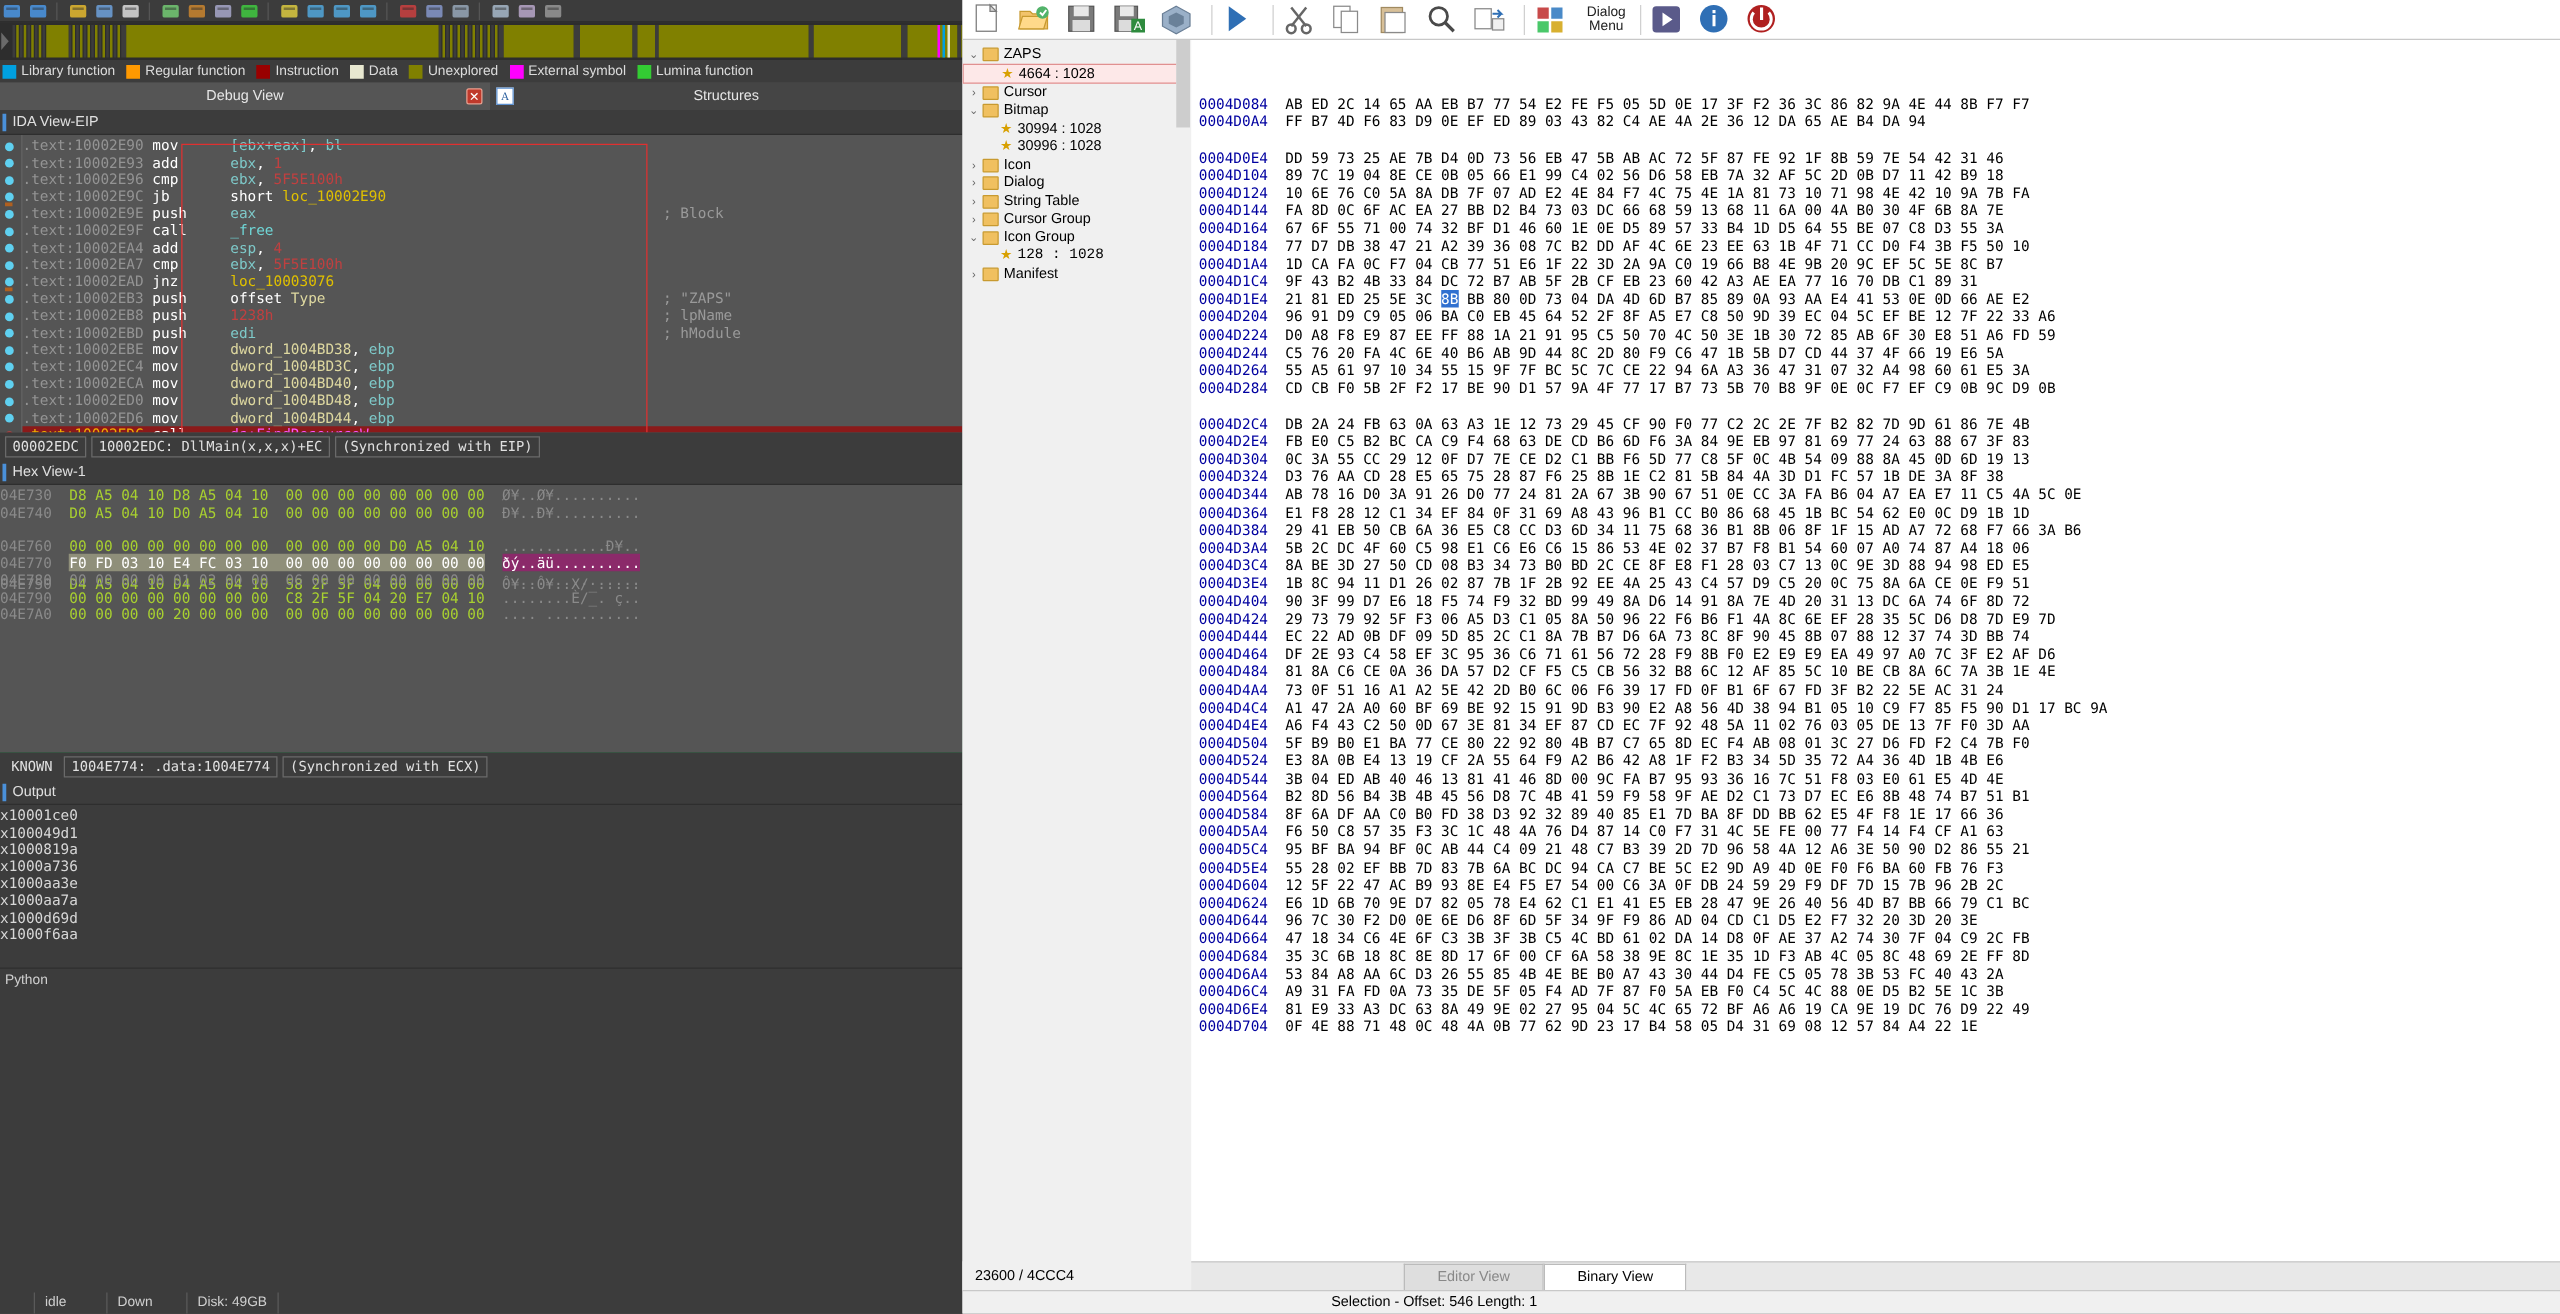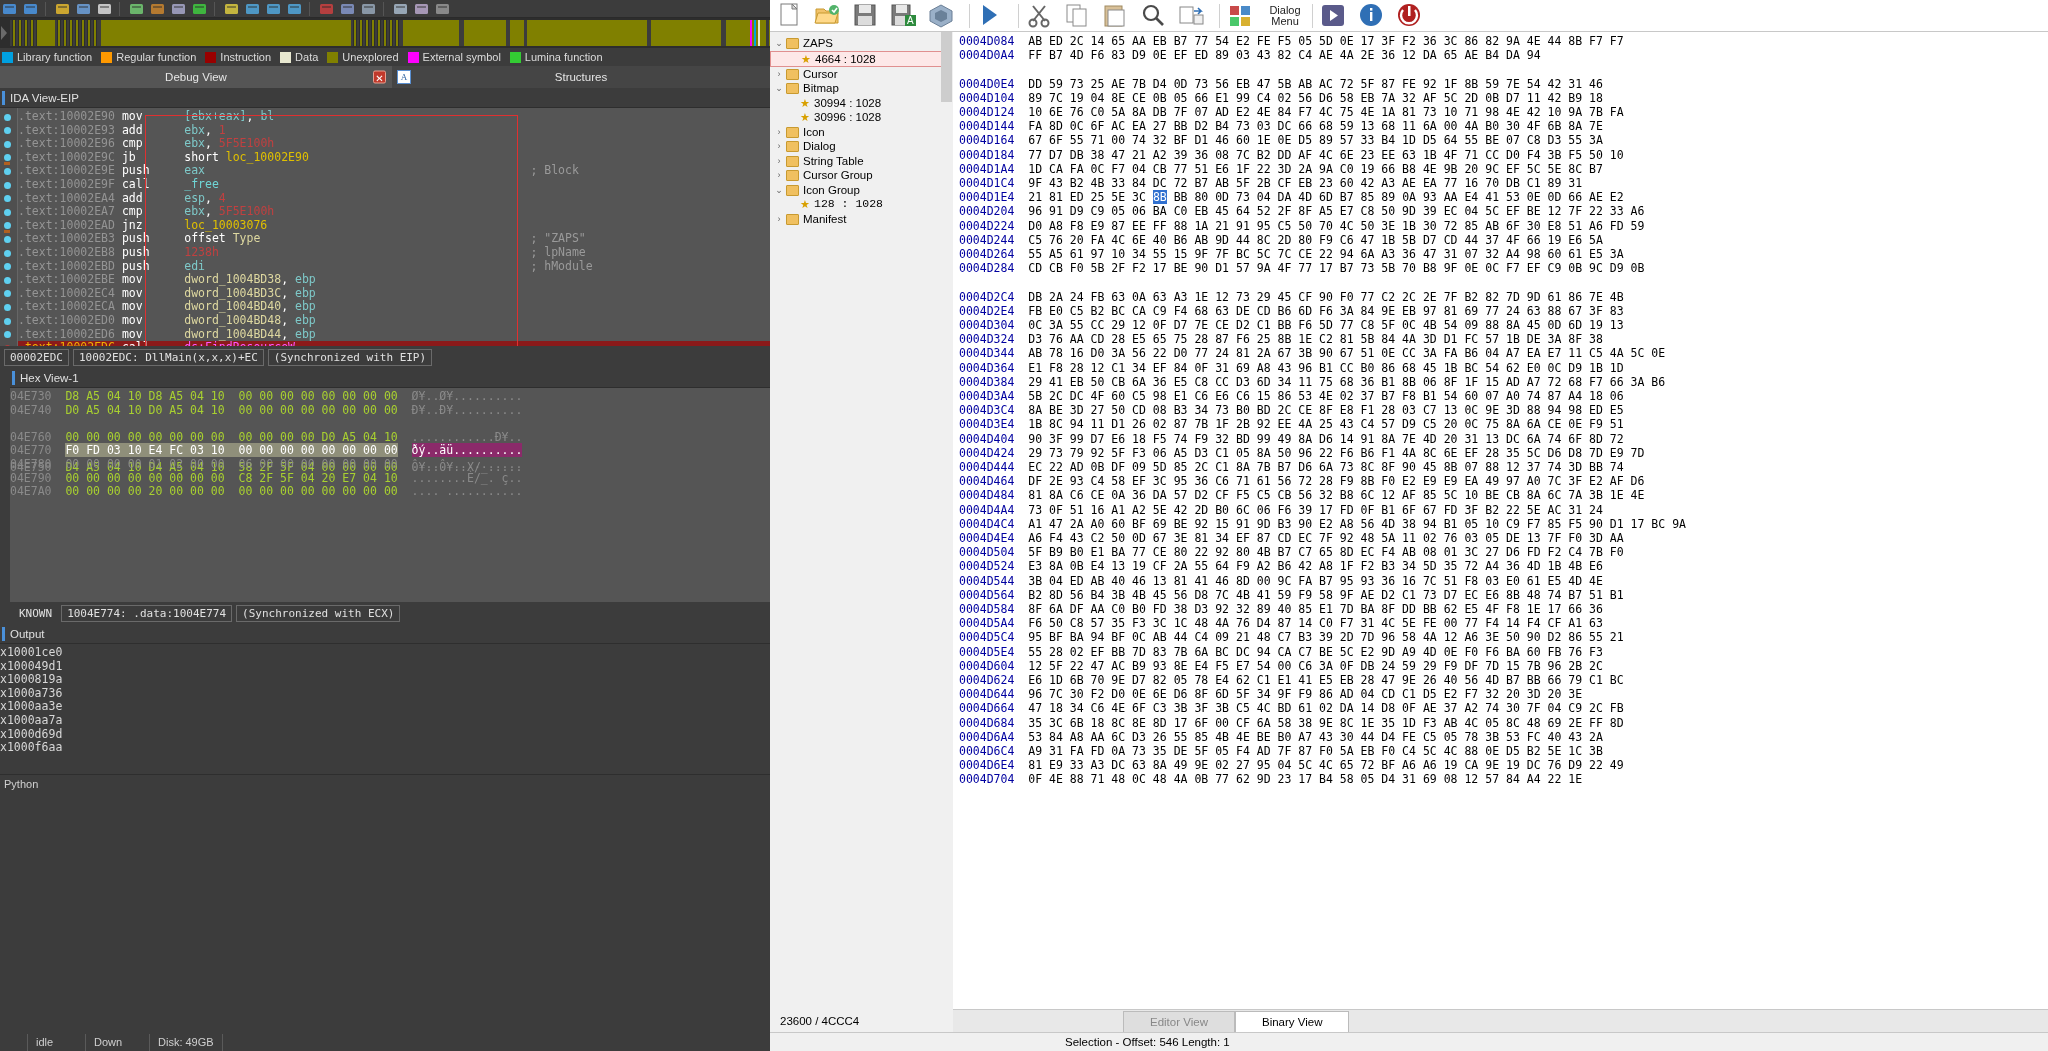--- a/index.html
+++ b/index.html
@@ -116,21 +116,21 @@
     background: #3c3c3c; display: flex; align-items: center; padding-left: 4px;
     font-family: "DejaVu Sans Mono", monospace; font-size: 11px; color: #e0e0e0;
   }
   .statcell {
     border: 1px solid #6a6a6a; padding: 1px 5px; margin-right: 4px;
     background: #3c3c3c; white-space: nowrap;
   }
 
   
   .hexview {
-    position: absolute; left: 10px; top: 368px; width: 770px; height: 256px;
+    position: absolute; left: 0; top: 368px; width: 770px; height: 256px;
     background: #15803d;
   }
   .hexrows {
     position: absolute; left: 0; top: 20px; right: 0; bottom: 22px;
     background: #555555; overflow: hidden;
     font-family: "DejaVu Sans Mono", monospace; font-size: 11.5px;
   }
   .hrow { position: absolute; left: 0; right: 0; height: 13.6px; line-height: 13.6px; white-space: pre; }
   .h-addr { color: #8a8a8a; }
   .h-on { color: #a8d030; }
@@ -196,21 +196,21 @@
     background: #f0c060; border: 1px solid #c89a30; border-radius: 1px;
   }
   .tstar { position: absolute; color: #d8a000; font-size: 11px; top: 0; }
 
   .rh-hex {
     position: absolute; left: 183px; top: 32px; right: 0; bottom: 42px;
     background: #ffffff; overflow: hidden;
     font-family: "DejaVu Sans Mono", monospace; font-size: 11.5px; color: #000;
     padding-left: 6px; padding-top: 2px;
   }
-  .xrow { position: absolute; left: 6px; height: 14.2px; line-height: 14.2px; white-space: pre; }
+  .xrow { position: absolute; left: 6px; height: 14.2px; line-height: 14.2px; white-space: pre; margin-top: 42px; }
   .x-addr { color: #0000a0; }
   .x-sel { background: #3070d0; color: #ffffff; }
 
   .rh-treebot {
     position: absolute; left: 0; bottom: 19px; width: 182px; height: 23px;
     background: #f0f0f0; font-size: 11.5px; color: #000;
     display: flex; align-items: center; padding-left: 10px;
   }
   .rh-viewtabs {
     position: absolute; left: 183px; bottom: 19px; right: 0; height: 23px;
@@ -696,21 +696,21 @@
         <div class="xrow" style="top: 158.2px;"><span class="x-addr">0004D1E4</span><span>  </span><span>21 81 ED 25 5E 3C </span><span class="x-sel">8B</span><span> BB 80 0D 73 04 DA 4D 6D B7 85 89 0A 93 AA E4 41 53 0E 0D 66 AE E2</span></div>
         <div class="xrow" style="top: 172.4px;"><span class="x-addr">0004D204</span><span>  </span><span>96 91 D9 C9 05 06 BA C0 EB 45 64 52 2F 8F A5 E7 C8 50 9D 39 EC 04 5C EF BE 12 7F 22 33 A6</span></div>
         <div class="xrow" style="top: 186.6px;"><span class="x-addr">0004D224</span><span>  </span><span>D0 A8 F8 E9 87 EE FF 88 1A 21 91 95 C5 50 70 4C 50 3E 1B 30 72 85 AB 6F 30 E8 51 A6 FD 59</span></div>
         <div class="xrow" style="top: 200.8px;"><span class="x-addr">0004D244</span><span>  </span><span>C5 76 20 FA 4C 6E 40 B6 AB 9D 44 8C 2D 80 F9 C6 47 1B 5B D7 CD 44 37 4F 66 19 E6 5A</span></div>
         <div class="xrow" style="top: 215px;"><span class="x-addr">0004D264</span><span>  </span><span>55 A5 61 97 10 34 55 15 9F 7F BC 5C 7C CE 22 94 6A A3 36 47 31 07 32 A4 98 60 61 E5 3A</span></div>
         <div class="xrow" style="top: 229.2px;"><span class="x-addr">0004D284</span><span>  </span><span>CD CB F0 5B 2F F2 17 BE 90 D1 57 9A 4F 77 17 B7 73 5B 70 B8 9F 0E 0C F7 EF C9 0B 9C D9 0B</span></div>
         <div class="xrow" style="top: 257.6px;"><span class="x-addr">0004D2C4</span><span>  </span><span>DB 2A 24 FB 63 0A 63 A3 1E 12 73 29 45 CF 90 F0 77 C2 2C 2E 7F B2 82 7D 9D 61 86 7E 4B</span></div>
         <div class="xrow" style="top: 271.8px;"><span class="x-addr">0004D2E4</span><span>  </span><span>FB E0 C5 B2 BC CA C9 F4 68 63 DE CD B6 6D F6 3A 84 9E EB 97 81 69 77 24 63 88 67 3F 83</span></div>
         <div class="xrow" style="top: 286px;"><span class="x-addr">0004D304</span><span>  </span><span>0C 3A 55 CC 29 12 0F D7 7E CE D2 C1 BB F6 5D 77 C8 5F 0C 4B 54 09 88 8A 45 0D 6D 19 13</span></div>
         <div class="xrow" style="top: 300.2px;"><span class="x-addr">0004D324</span><span>  </span><span>D3 76 AA CD 28 E5 65 75 28 87 F6 25 8B 1E C2 81 5B 84 4A 3D D1 FC 57 1B DE 3A 8F 38</span></div>
-        <div class="xrow" style="top: 314.4px;"><span class="x-addr">0004D344</span><span>  </span><span>AB 78 16 D0 3A 56 22 D0 77 24 81 2A 67 3B 90 67 51 0E CC 3A FA B6 04 A7 EA E7 11 C5 4A 5C 0E</span></div>
+        <div class="xrow" style="top: 314.4px;"><span class="x-addr">0004D344</span><span>  </span><span>AB 78 16 D0 3A 91 26 D0 77 24 81 2A 67 3B 90 67 51 0E CC 3A FA B6 04 A7 EA E7 11 C5 4A 5C 0E</span></div>
         <div class="xrow" style="top: 328.6px;"><span class="x-addr">0004D364</span><span>  </span><span>E1 F8 28 12 C1 34 EF 84 0F 31 69 A8 43 96 B1 CC B0 86 68 45 1B BC 54 62 E0 0C D9 1B 1D</span></div>
         <div class="xrow" style="top: 342.8px;"><span class="x-addr">0004D384</span><span>  </span><span>29 41 EB 50 CB 6A 36 E5 C8 CC D3 6D 34 11 75 68 36 B1 8B 06 8F 1F 15 AD A7 72 68 F7 66 3A B6</span></div>
         <div class="xrow" style="top: 357px;"><span class="x-addr">0004D3A4</span><span>  </span><span>5B 2C DC 4F 60 C5 98 E1 C6 E6 C6 15 86 53 4E 02 37 B7 F8 B1 54 60 07 A0 74 87 A4 18 06</span></div>
         <div class="xrow" style="top: 371.2px;"><span class="x-addr">0004D3C4</span><span>  </span><span>8A BE 3D 27 50 CD 08 B3 34 73 B0 BD 2C CE 8F E8 F1 28 03 C7 13 0C 9E 3D 88 94 98 ED E5</span></div>
         <div class="xrow" style="top: 385.4px;"><span class="x-addr">0004D3E4</span><span>  </span><span>1B 8C 94 11 D1 26 02 87 7B 1F 2B 92 EE 4A 25 43 C4 57 D9 C5 20 0C 75 8A 6A CE 0E F9 51</span></div>
         <div class="xrow" style="top: 399.6px;"><span class="x-addr">0004D404</span><span>  </span><span>90 3F 99 D7 E6 18 F5 74 F9 32 BD 99 49 8A D6 14 91 8A 7E 4D 20 31 13 DC 6A 74 6F 8D 72</span></div>
         <div class="xrow" style="top: 413.8px;"><span class="x-addr">0004D424</span><span>  </span><span>29 73 79 92 5F F3 06 A5 D3 C1 05 8A 50 96 22 F6 B6 F1 4A 8C 6E EF 28 35 5C D6 D8 7D E9 7D</span></div>
         <div class="xrow" style="top: 428px;"><span class="x-addr">0004D444</span><span>  </span><span>EC 22 AD 0B DF 09 5D 85 2C C1 8A 7B B7 D6 6A 73 8C 8F 90 45 8B 07 88 12 37 74 3D BB 74</span></div>
         <div class="xrow" style="top: 442.2px;"><span class="x-addr">0004D464</span><span>  </span><span>DF 2E 93 C4 58 EF 3C 95 36 C6 71 61 56 72 28 F9 8B F0 E2 E9 E9 EA 49 97 A0 7C 3F E2 AF D6</span></div>
         <div class="xrow" style="top: 456.4px;"><span class="x-addr">0004D484</span><span>  </span><span>81 8A C6 CE 0A 36 DA 57 D2 CF F5 C5 CB 56 32 B8 6C 12 AF 85 5C 10 BE CB 8A 6C 7A 3B 1E 4E</span></div>

